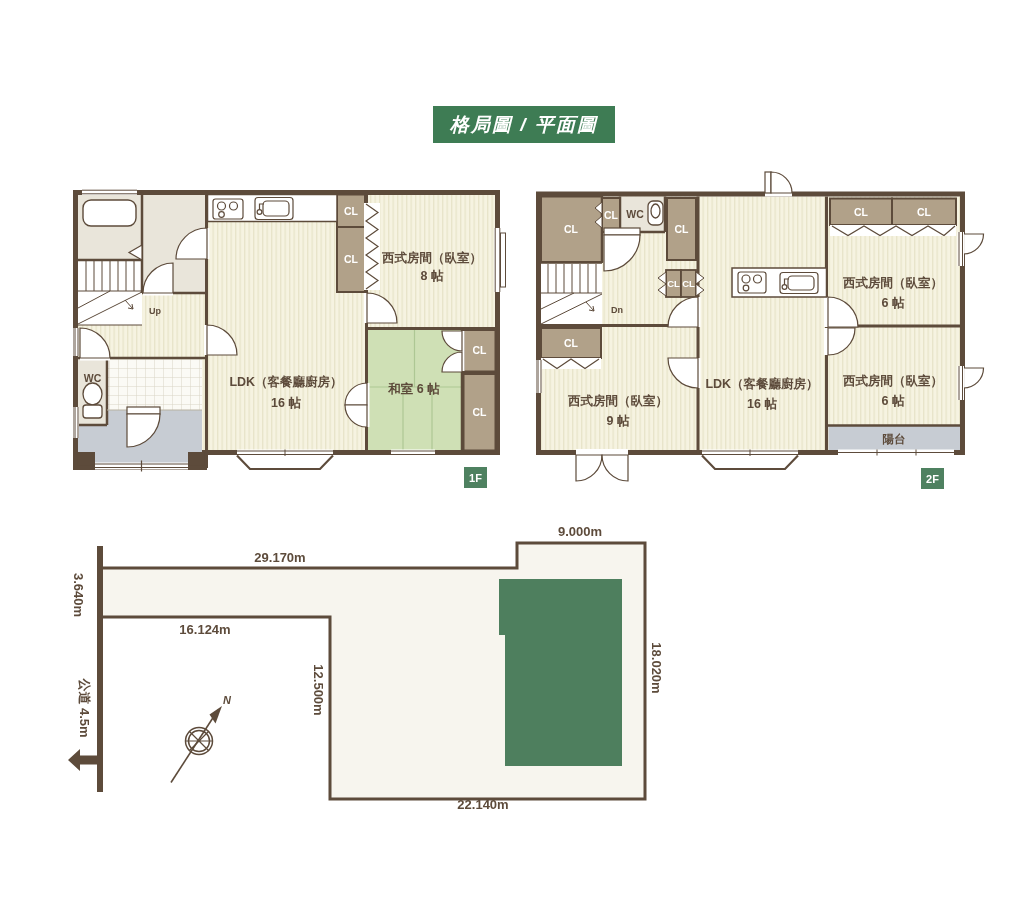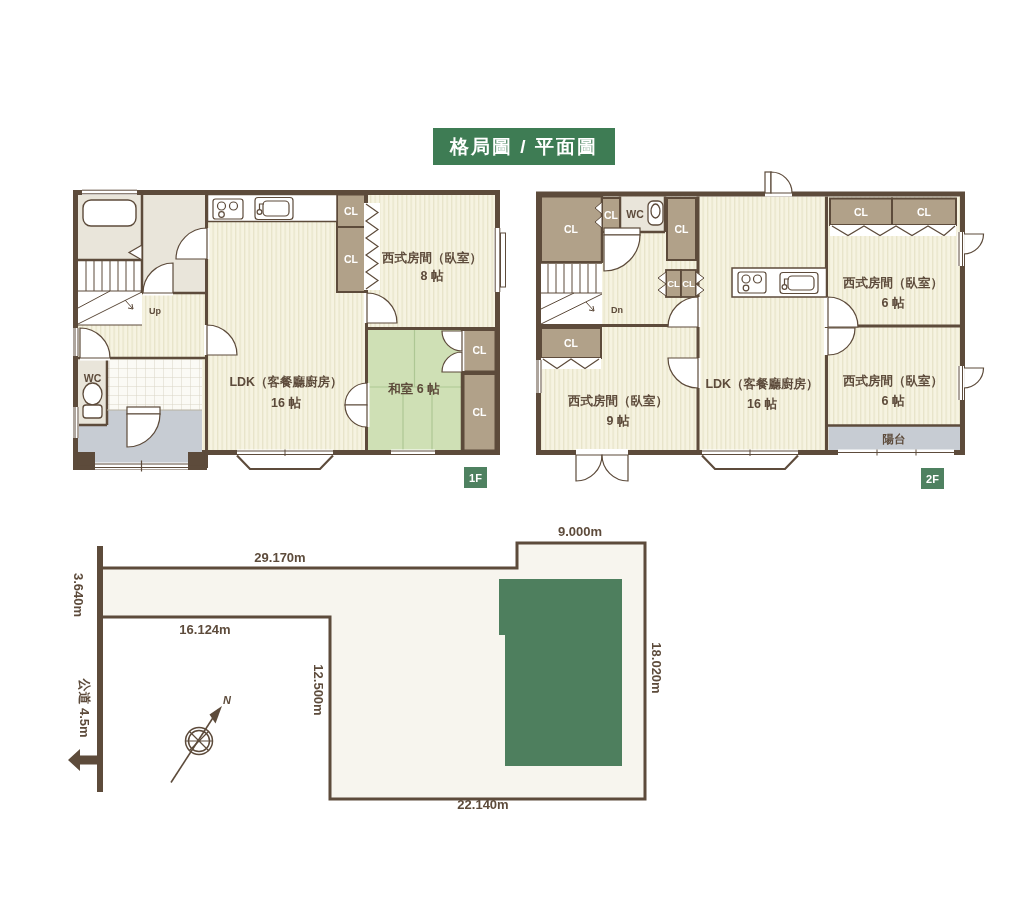--- a/index.html
+++ b/index.html
@@ -1,20 +1,20 @@
 <!DOCTYPE html>
 <html><head>
 <meta charset="utf-8">
 <style>
   html,body{margin:0;padding:0;background:#ffffff;}
   .canvas{position:relative;width:1024px;height:909px;background:#ffffff;overflow:hidden;
           font-family:"Liberation Sans", sans-serif;}
-  .title-box{position:absolute;left:433px;top:128px;width:182px;height:37px;background:#3e7c54;
+  .title-box{position:absolute;left:433px;top:106px;width:182px;height:37px;background:#3e7c54;
              color:#ffffff;font-size:19px;font-weight:bold;letter-spacing:2px;
-             display:flex;align-items:center;justify-content:center;}
+             display:flex;align-items:center;justify-content:center;font-style:italic;}
   svg{position:absolute;}
   #svg-1f{left:73px;top:188px;}
   #svg-2f{left:536px;top:166px;}
   #svg-site{left:58px;top:520px;}
   text{font-family:"Liberation Sans", sans-serif;}
   .room-label{font-size:12.5px;font-weight:bold;fill:#5d4b3b;}
   .cl-label{font-size:10.5px;font-weight:bold;fill:#ffffff;}
   .cl-label-sm{font-size:9.5px;font-weight:bold;fill:#ffffff;}
   .wc-label{font-size:10.5px;font-weight:bold;fill:#5d4b3b;}
   .stair-label{font-size:9px;font-weight:bold;fill:#5d4b3b;}

